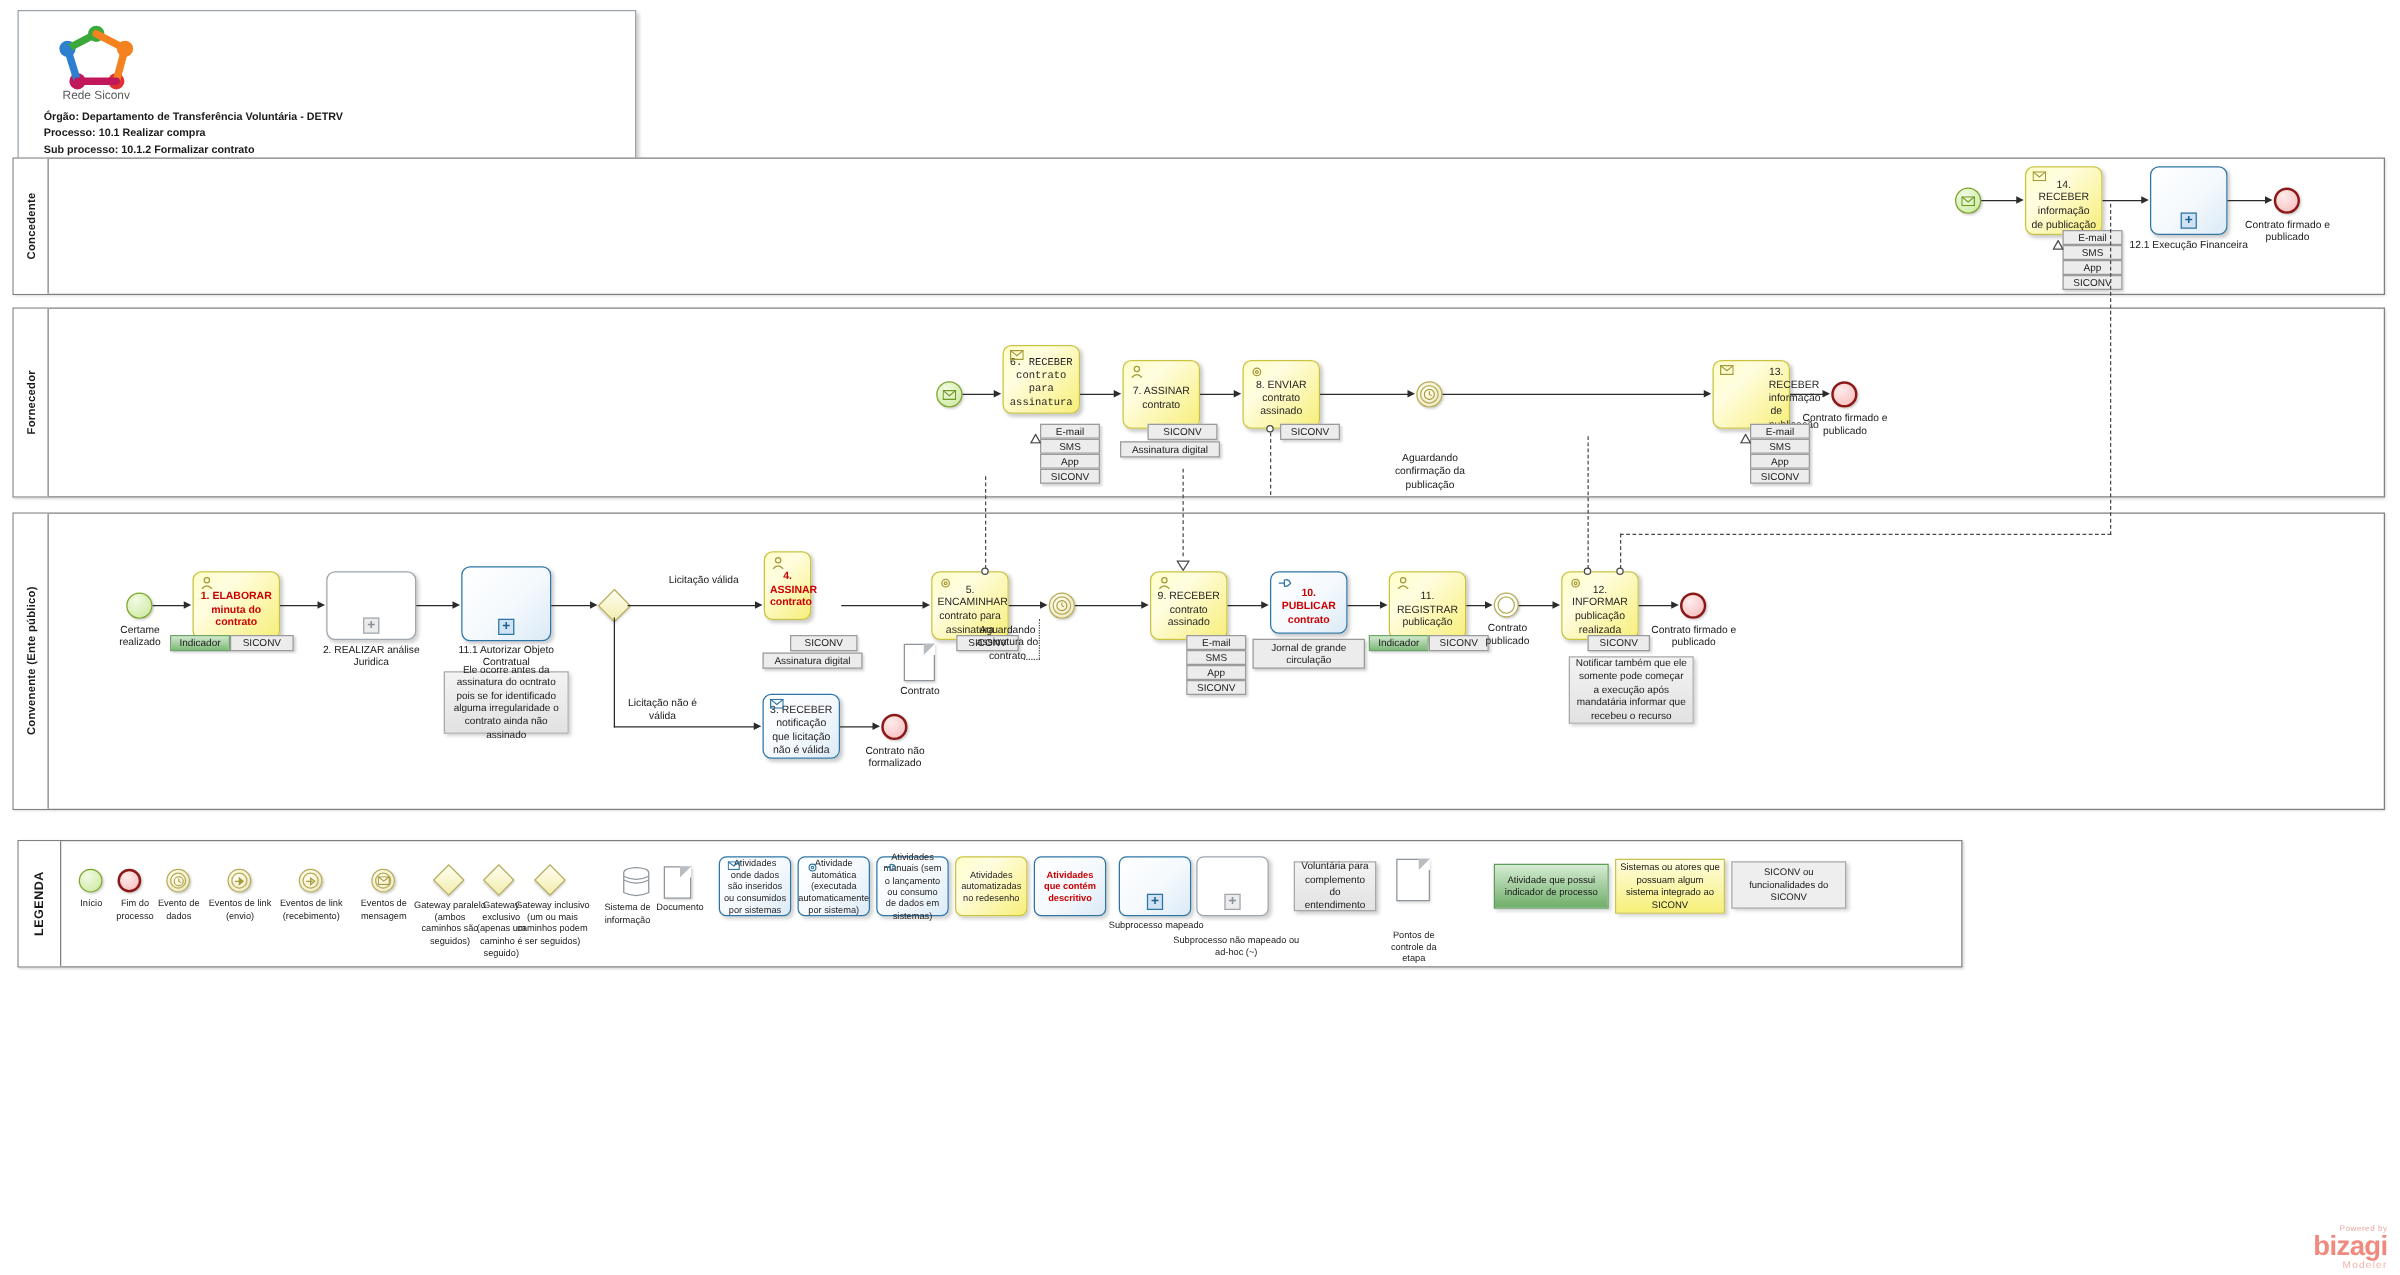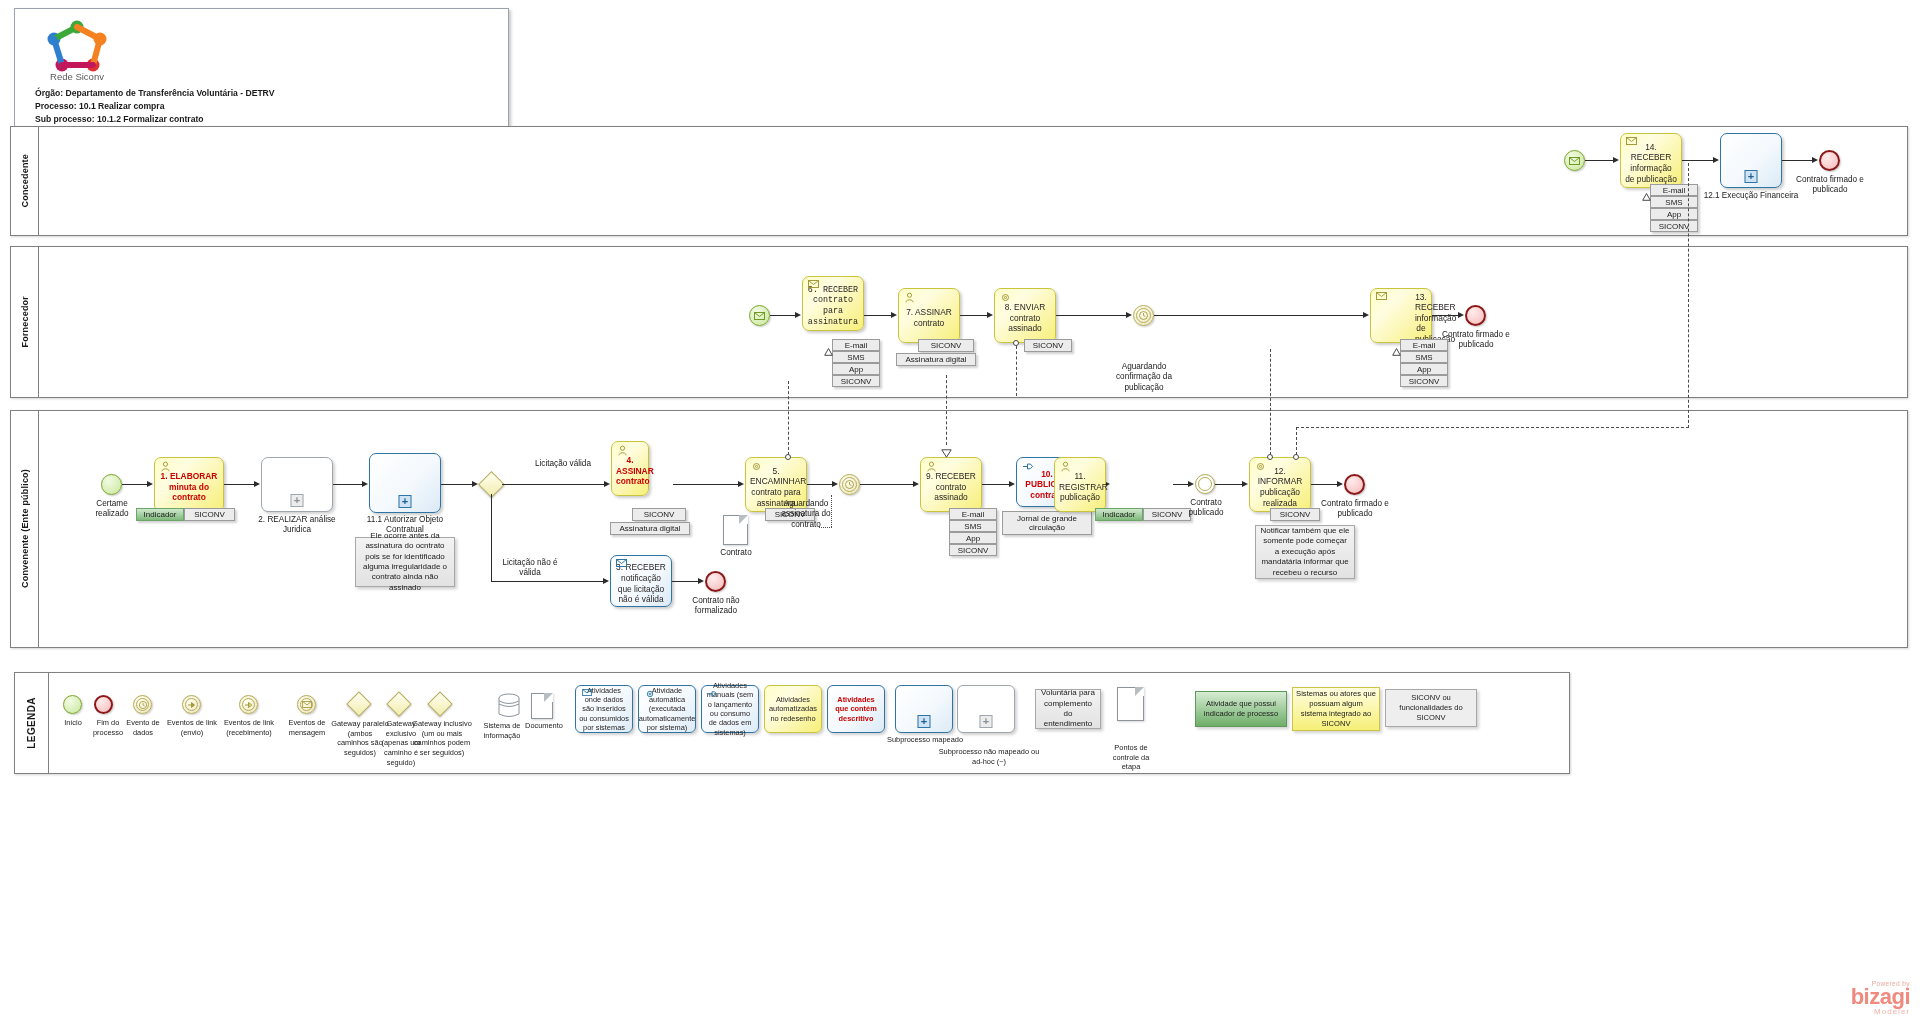--- a/index.html
+++ b/index.html
@@ -537,21 +537,21 @@
             <path d="M1 5.5 L5.5 5.5 M5.5 3 L5.5 8 Q8.5 8.5 10.5 5.5 Q9 2 5.5 3 Z" fill="none" stroke="#2e75a5" stroke-width="1"></path>
           </svg>
       </span>
       <span class="task-label">10. PUBLICAR contrato</span>
     </div>
     <div class="chip" style="left:963px; top:100px; width:90px; height:24px;">Jornal de grande circulação</div>
 
     <div class="conn conn-h" style="left:1039px; top:73px; width:28px;"></div>
     <div class="arrow-r" style="left:1065px; top:69.5px;"></div>
 
-    <div class="task task-yellow" style="left:1015px; top:46px; width:52px; height:55px;">
+    <div class="task task-yellow" style="left:1072px; top:46px; width:62px; height:55px;">
       <span class="task-icon">
         <svg width="11" height="11" viewBox="0 0 11 11">
             <circle cx="5.5" cy="3.2" r="2.1" fill="none" stroke="#a49a3a" stroke-width="1"></circle>
             <path d="M1.5 10 Q5.5 5.4 9.5 10" fill="none" stroke="#a49a3a" stroke-width="1"></path>
           </svg>
       </span>
       <span class="task-label">11. REGISTRAR publicação</span>
     </div>
     <div class="chip chip-green" style="left:1056px; top:97px; width:48px; height:13px;">Indicador</div>
     <div class="chip" style="left:1104px; top:97px; width:48px; height:13px;">SICONV</div>

